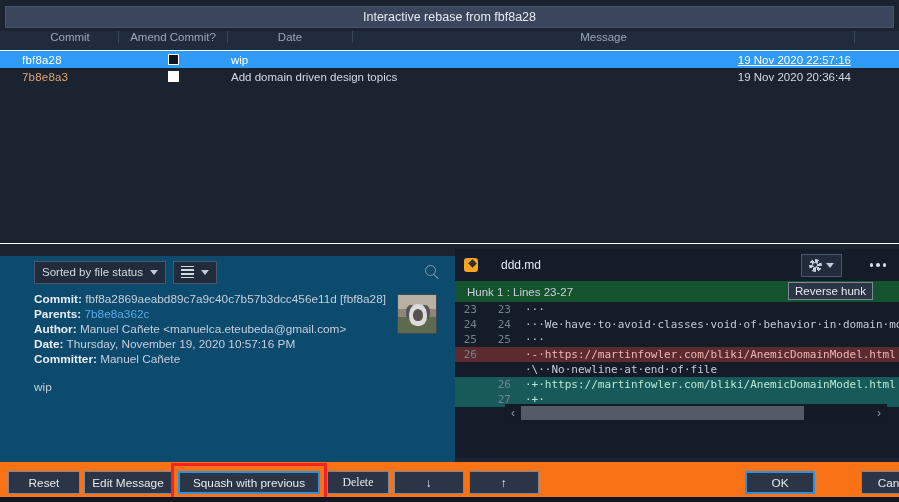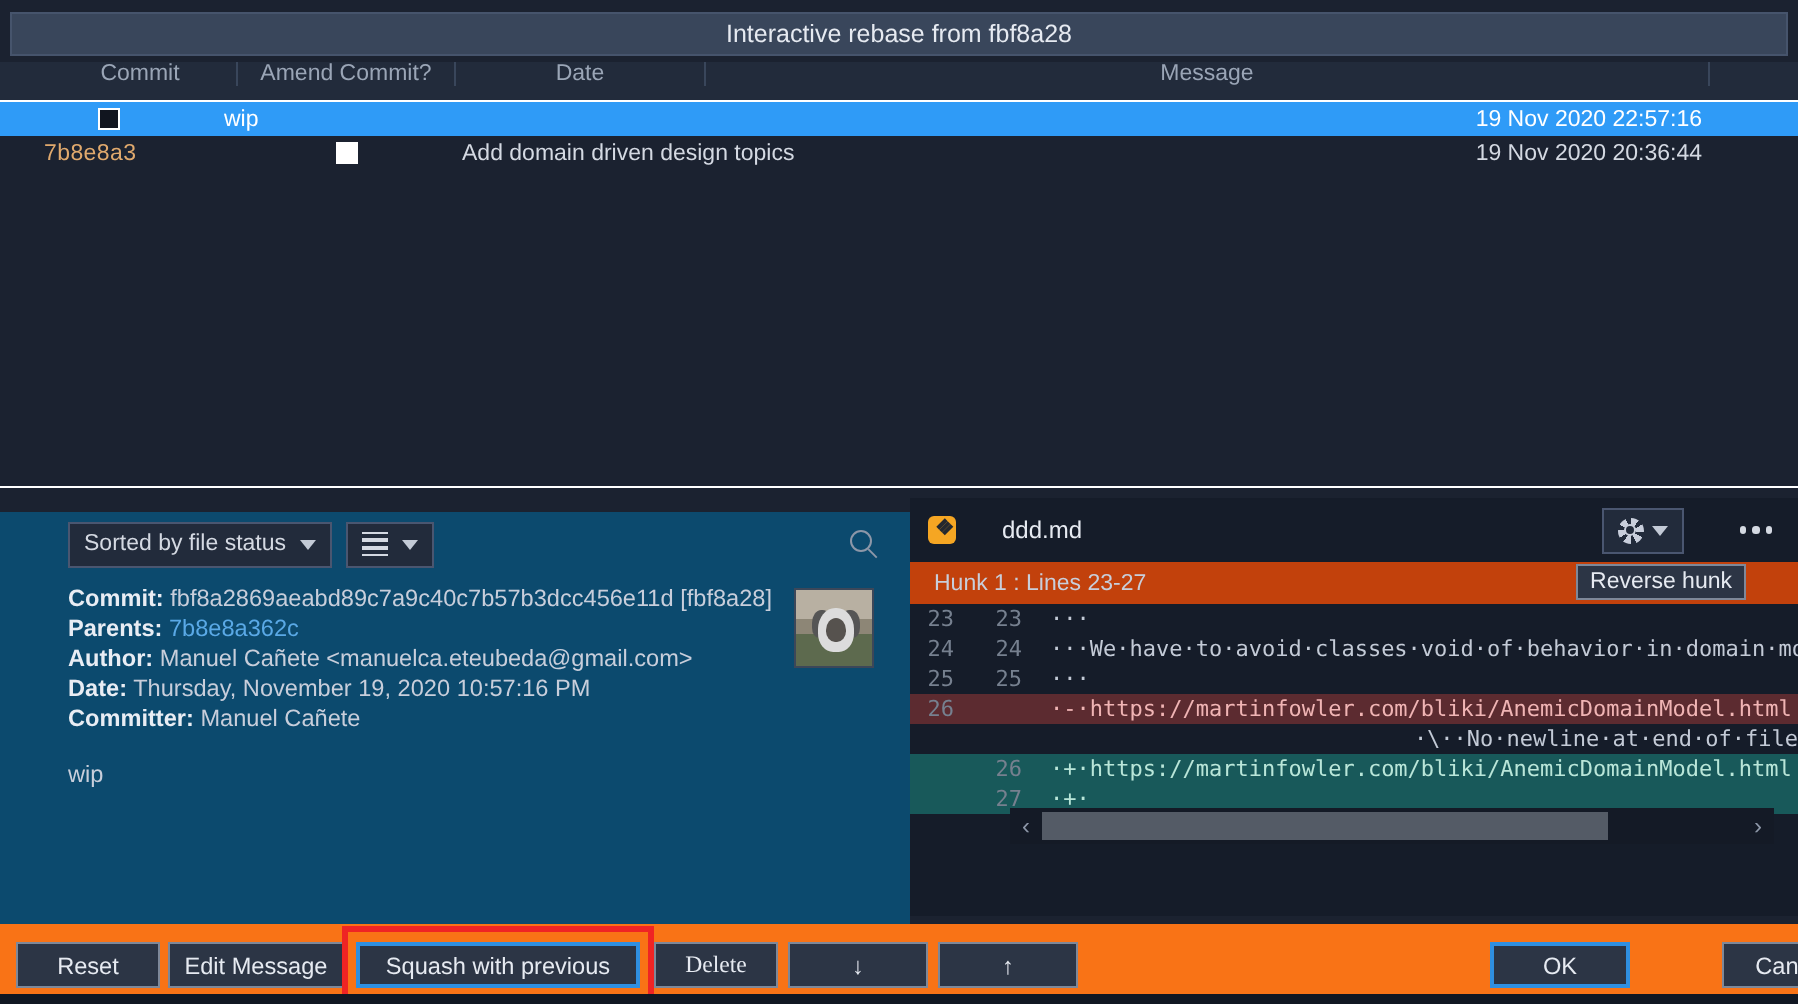--- a/index.html
+++ b/index.html
@@ -44,21 +44,21 @@
   .row { display: flex; height: 17px; align-items: center; }
   .row.sel { background: #2f9bf7; }
   .cell { display: flex; align-items: center; height: 17px; font-size: 11.5px; }
   .cell.hash { width: 119px; padding-left: 22px; color: #e0a96d; letter-spacing: .2px; }
   .row.sel .cell.hash { color: #ffffff; }
   .cell.amend { width: 109px; display: flex; align-items: center; justify-content: center; }
   .cell.msg { flex: 1; padding-left: 3px; color: #d4d9e2; }
   .row.sel .cell.msg { color: #ffffff; }
   .cell.date { width: 169px; text-align: right; justify-content: flex-end;
                padding-right: 48px; color: #d4d9e2; }
-  .row.sel .cell.date { color: #ffffff; }
+  .row.sel .cell.date { color: #ffffff; text-decoration: underline; }
   .chk { width: 11px; height: 11px; border: 1px solid #ffffff; background: #ffffff; }
   .chk.dark { background: #11151f; }
 
   
   .splitter { position: absolute; left: 0; top: 243px; width: 899px; height: 6px; background: #1b2230;
               border-top: 1px solid #ffffff; }
 
   
   .left-pane { position: absolute; left: 0px; top: 256px; width: 455px; height: 209px; background: #0c4a6e; padding-left: 28px; }
   .lp-toolbar { display: flex; align-items: center; height: 32px; padding: 3px 6px; gap: 7px; }
@@ -118,38 +118,38 @@
     content:""; position:absolute; inset:0; border-radius:50%;
     background: conic-gradient(#c8cedb 0 10%, transparent 10% 16.6%, #c8cedb 16.6% 26.6%, transparent 26.6% 33.3%,
       #c8cedb 33.3% 43.3%, transparent 43.3% 50%, #c8cedb 50% 60%, transparent 60% 66.6%,
       #c8cedb 66.6% 76.6%, transparent 76.6% 83.3%, #c8cedb 83.3% 93.3%, transparent 93.3% 100%);
   }
   .gear::after { content:""; position:absolute; left:3.2px; top:3.2px; width:6.6px; height:6.6px;
       border-radius:50%; background:#222b3b; border:1.6px solid #c8cedb; box-sizing:border-box; }
   .dots { display: inline-flex; gap: 3px; align-items: center; padding: 0 5px; }
   .dots i { width: 3.5px; height: 3.5px; border-radius: 50%; background: #d4d9e2; display: block; }
 
-  .hunkbar { height: 21px; background: #c2410c; display: flex; align-items: center;
+  .hunkbar { height: 21px; background: #14532d; display: flex; align-items: center;
              padding-left: 12px; position: relative; }
   .hunk-label { color: #c8cedb; font-size: 11.5px; }
   .rev-hunk { position: absolute; right: 26px; top: 1px; height: 18px; padding: 0 6px;
               display: flex; align-items: center; border: 1px solid #7e8899;
               background: #2c3545; color: #e6eaf1; font-size: 11.5px; }
 
   .diff { position: relative; }
   .drow { display: flex; height: 15px; align-items: center; font-family: "DejaVu Sans Mono", monospace; font-size: 11px; }
   .ln { width: 28px; text-align: right; color: #76808f; padding-right: 6px; }
   .ln.a { width: 34px; }
   .dtext { flex: 1; padding-left: 8px; white-space: nowrap; overflow: hidden; }
   .r-ctx .dtext { color: #c3cad6; }
   .r-del { background: #5c2b30; }
   .r-del .dtext { color: #f0b4b4; }
   .r-add { background: #18595a; }
   .r-add .dtext { color: #b9e6d9; }
-  .r-note .dtext { color: #c3cad6; text-align: right; }
+  .r-note .dtext { color: #c3cad6; }
 
   .hscroll { position: absolute; left: 505px; top: 404px; width: 382px; height: 18px;
              background: #141a26; display: flex; align-items: center; }
   .ar { width: 16px; text-align: center; color: #8d97a8; font-size: 12px; }
   .track { flex: 1; height: 14px; background: #141a26; position: relative; }
   .thumb { position: absolute; left: 0; top: 0; width: 283px; height: 14px; background: #545b66; }
 
   
   .btnbar { position: absolute; left: 0; top: 462px; width: 899px; height: 40px; background: #f97316; }
   .btn {
@@ -179,20 +179,21 @@
     <div class="th c0"></div>
     <div class="th c1">Commit</div>
     <div class="th c2">Amend Commit?</div>
     <div class="th c4">Date</div>
     <div class="th c3">Message</div>
     <div class="th c5"></div>
   </div>
 
   <div class="rows">
     <div class="row sel">
+      <div class="cell hash">fbf8a28</div>
       <div class="cell amend">
         <span class="chk dark"></span>
       </div>
       <div class="cell msg">wip</div>
       <div class="cell date">19 Nov 2020 22:57:16</div>
     </div>
     <div class="row">
       <div class="cell hash">7b8e8a3</div>
       <div class="cell amend">
         <span class="chk"></span>

